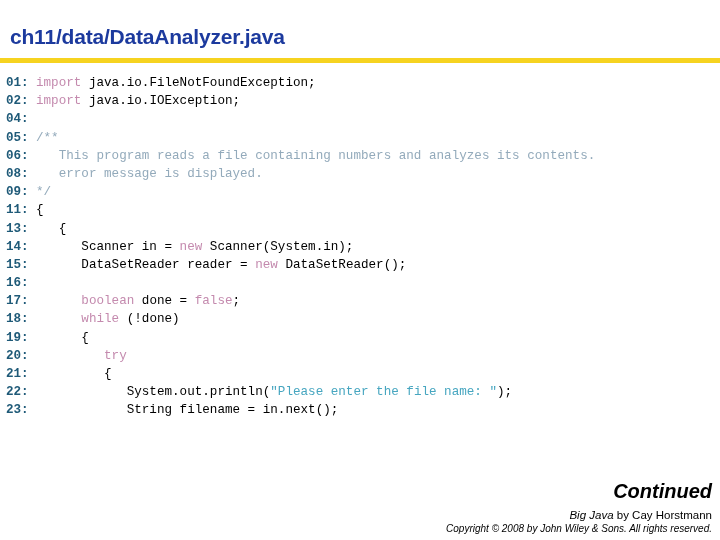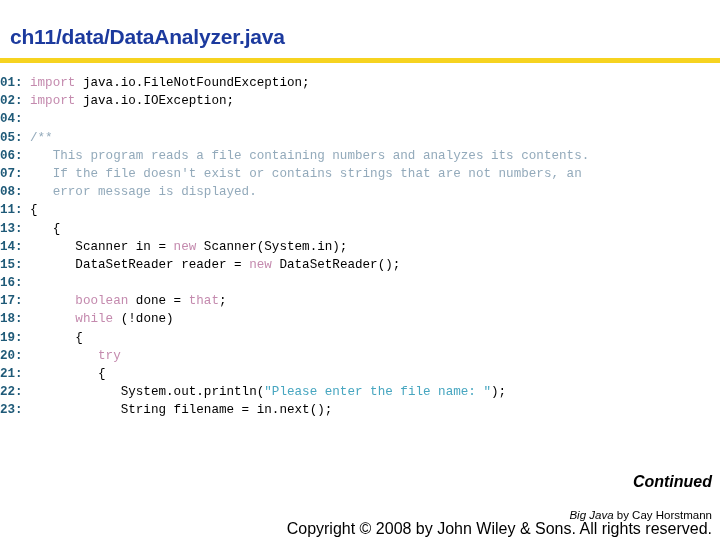--- a/index.html
+++ b/index.html
@@ -54,20 +54,21 @@
     height: 18.2px;
     line-height: 18.2px;
     font-family: "Liberation Mono", "DejaVu Sans Mono", monospace;
     font-size: 12.6px;
     white-space: pre;
     display: block;
   }
   .ln {
     display: inline-block;
     width: 30px;
+    padding-left: 6px;
     color: #1f5a78;
     font-weight: bold;
     font-family: "Liberation Mono", "DejaVu Sans Mono", monospace;
     font-size: 12.6px;
   }
   .code-text {
     display: inline;
     color: #000000;
   }
   .tok-kw   { color: #c48aae; }
@@ -78,63 +79,64 @@
   
   .footer {
     position: absolute;
     right: 8px;
     bottom: 4px;
     width: 712px;
     text-align: right;
   }
   .continued {
     font-family: "Liberation Sans", sans-serif;
-    font-size: 16px;
+    font-size: 20px;
     font-weight: bold;
     font-style: italic;
     color: #000000;
     line-height: 17px;
-    margin-bottom: 18px;
+    margin-bottom: 8px;
   }
   .credit {
     font-family: "Liberation Sans", sans-serif;
     font-size: 11.5px;
     color: #000000;
     line-height: 14px;
   }
   .credit .book { font-style: italic; margin-left: 35px; }
   .copyright {
     font-family: "Liberation Sans", sans-serif;
-    font-size: 16px;
+    font-size: 10px;
     color: #000000;
     line-height: 14px;
+    font-style: italic;
   }
 </style>
 </head>
 <body>
 
 <div class="slide-header">
   <div class="slide-title">ch11/data/DataAnalyzer.java</div>
   <div class="title-rule"></div>
 </div>
 
 <div class="code-listing" id="code-listing">
     <div class="code-line"><span class="ln">01:</span><span class="code-text"><span class="tok-kw">import</span><span class="tok-id"> java.io.FileNotFoundException;</span></span></div>
     <div class="code-line"><span class="ln">02:</span><span class="code-text"><span class="tok-kw">import</span><span class="tok-id"> java.io.IOException;</span></span></div>
     <div class="code-line"><span class="ln">04:</span><span class="code-text"></span></div>
     <div class="code-line"><span class="ln">05:</span><span class="code-text"><span class="tok-cmt">/**</span></span></div>
     <div class="code-line"><span class="ln">06:</span><span class="code-text"><span class="tok-cmt">   This program reads a file containing numbers and analyzes its contents.</span></span></div>
-    <div class="code-line"><span class="ln">07:</span><span class="code-text"><span class="tok-cmt">   If the file doesn't exist or contains strings that are not numbers, an</span></span></div>
     <div class="code-line"><span class="ln">08:</span><span class="code-text"><span class="tok-cmt">   error message is displayed.</span></span></div>
+    <div class="code-line"><span class="ln">09:</span><span class="code-text"><span class="tok-cmt">*/</span></span></div>
     <div class="code-line"><span class="ln">11:</span><span class="code-text"><span class="tok-id">{</span></span></div>
     <div class="code-line"><span class="ln">13:</span><span class="code-text"><span class="tok-id">   {</span></span></div>
     <div class="code-line"><span class="ln">14:</span><span class="code-text"><span class="tok-id">      Scanner in = </span><span class="tok-kw">new</span><span class="tok-id"> Scanner(System.in);</span></span></div>
     <div class="code-line"><span class="ln">15:</span><span class="code-text"><span class="tok-id">      DataSetReader reader = </span><span class="tok-kw">new</span><span class="tok-id"> DataSetReader();</span></span></div>
     <div class="code-line"><span class="ln">16:</span><span class="code-text"></span></div>
-    <div class="code-line"><span class="ln">17:</span><span class="code-text"><span class="tok-id">      </span><span class="tok-kw">boolean</span><span class="tok-id"> done = </span><span class="tok-kw">that</span><span class="tok-id">;</span></span></div>
+    <div class="code-line"><span class="ln">17:</span><span class="code-text"><span class="tok-id">      </span><span class="tok-kw">boolean</span><span class="tok-id"> done = </span><span class="tok-kw">false</span><span class="tok-id">;</span></span></div>
     <div class="code-line"><span class="ln">18:</span><span class="code-text"><span class="tok-id">      </span><span class="tok-kw">while</span><span class="tok-id"> (!done)</span></span></div>
     <div class="code-line"><span class="ln">19:</span><span class="code-text"><span class="tok-id">      {</span></span></div>
     <div class="code-line"><span class="ln">20:</span><span class="code-text"><span class="tok-id">         </span><span class="tok-kw">try</span></span></div>
     <div class="code-line"><span class="ln">21:</span><span class="code-text"><span class="tok-id">         {</span></span></div>
     <div class="code-line"><span class="ln">22:</span><span class="code-text"><span class="tok-id">            System.out.println(</span><span class="tok-str">"Please enter the file name: "</span><span class="tok-id">);</span></span></div>
     <div class="code-line"><span class="ln">23:</span><span class="code-text"><span class="tok-id">            String filename = in.next();</span></span></div>
   </div>
 
 <div class="footer">
   <div class="continued">Continued</div>

